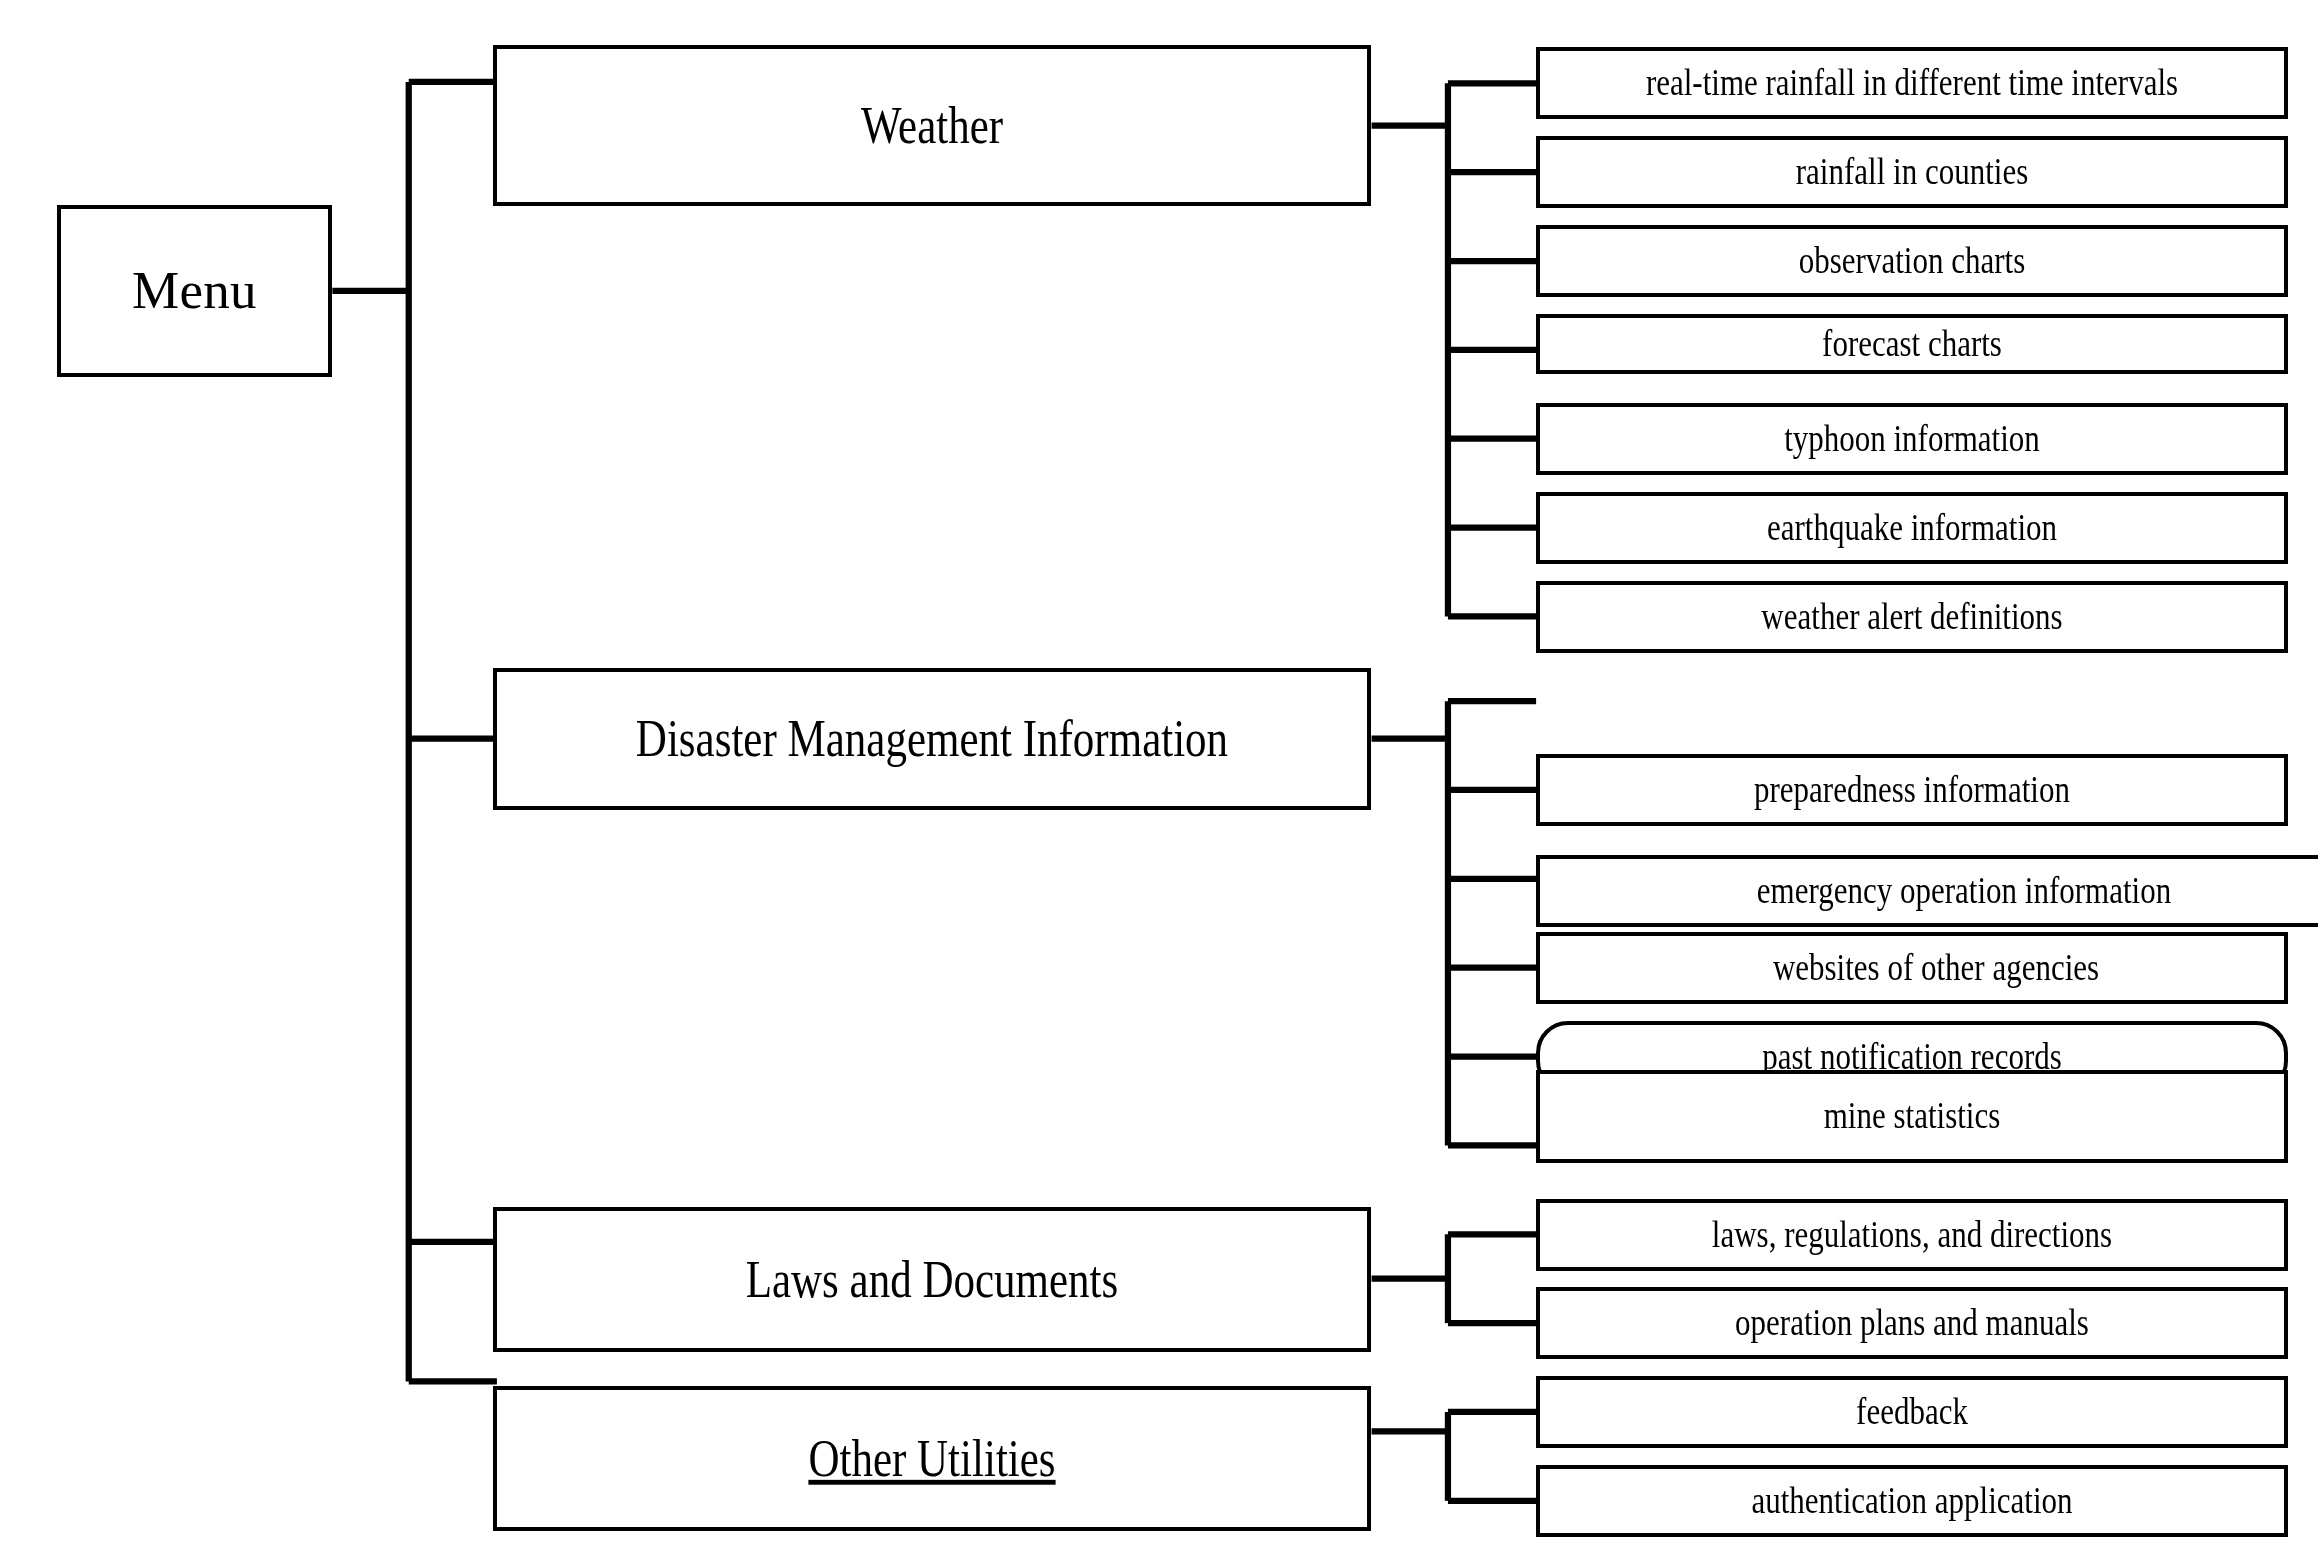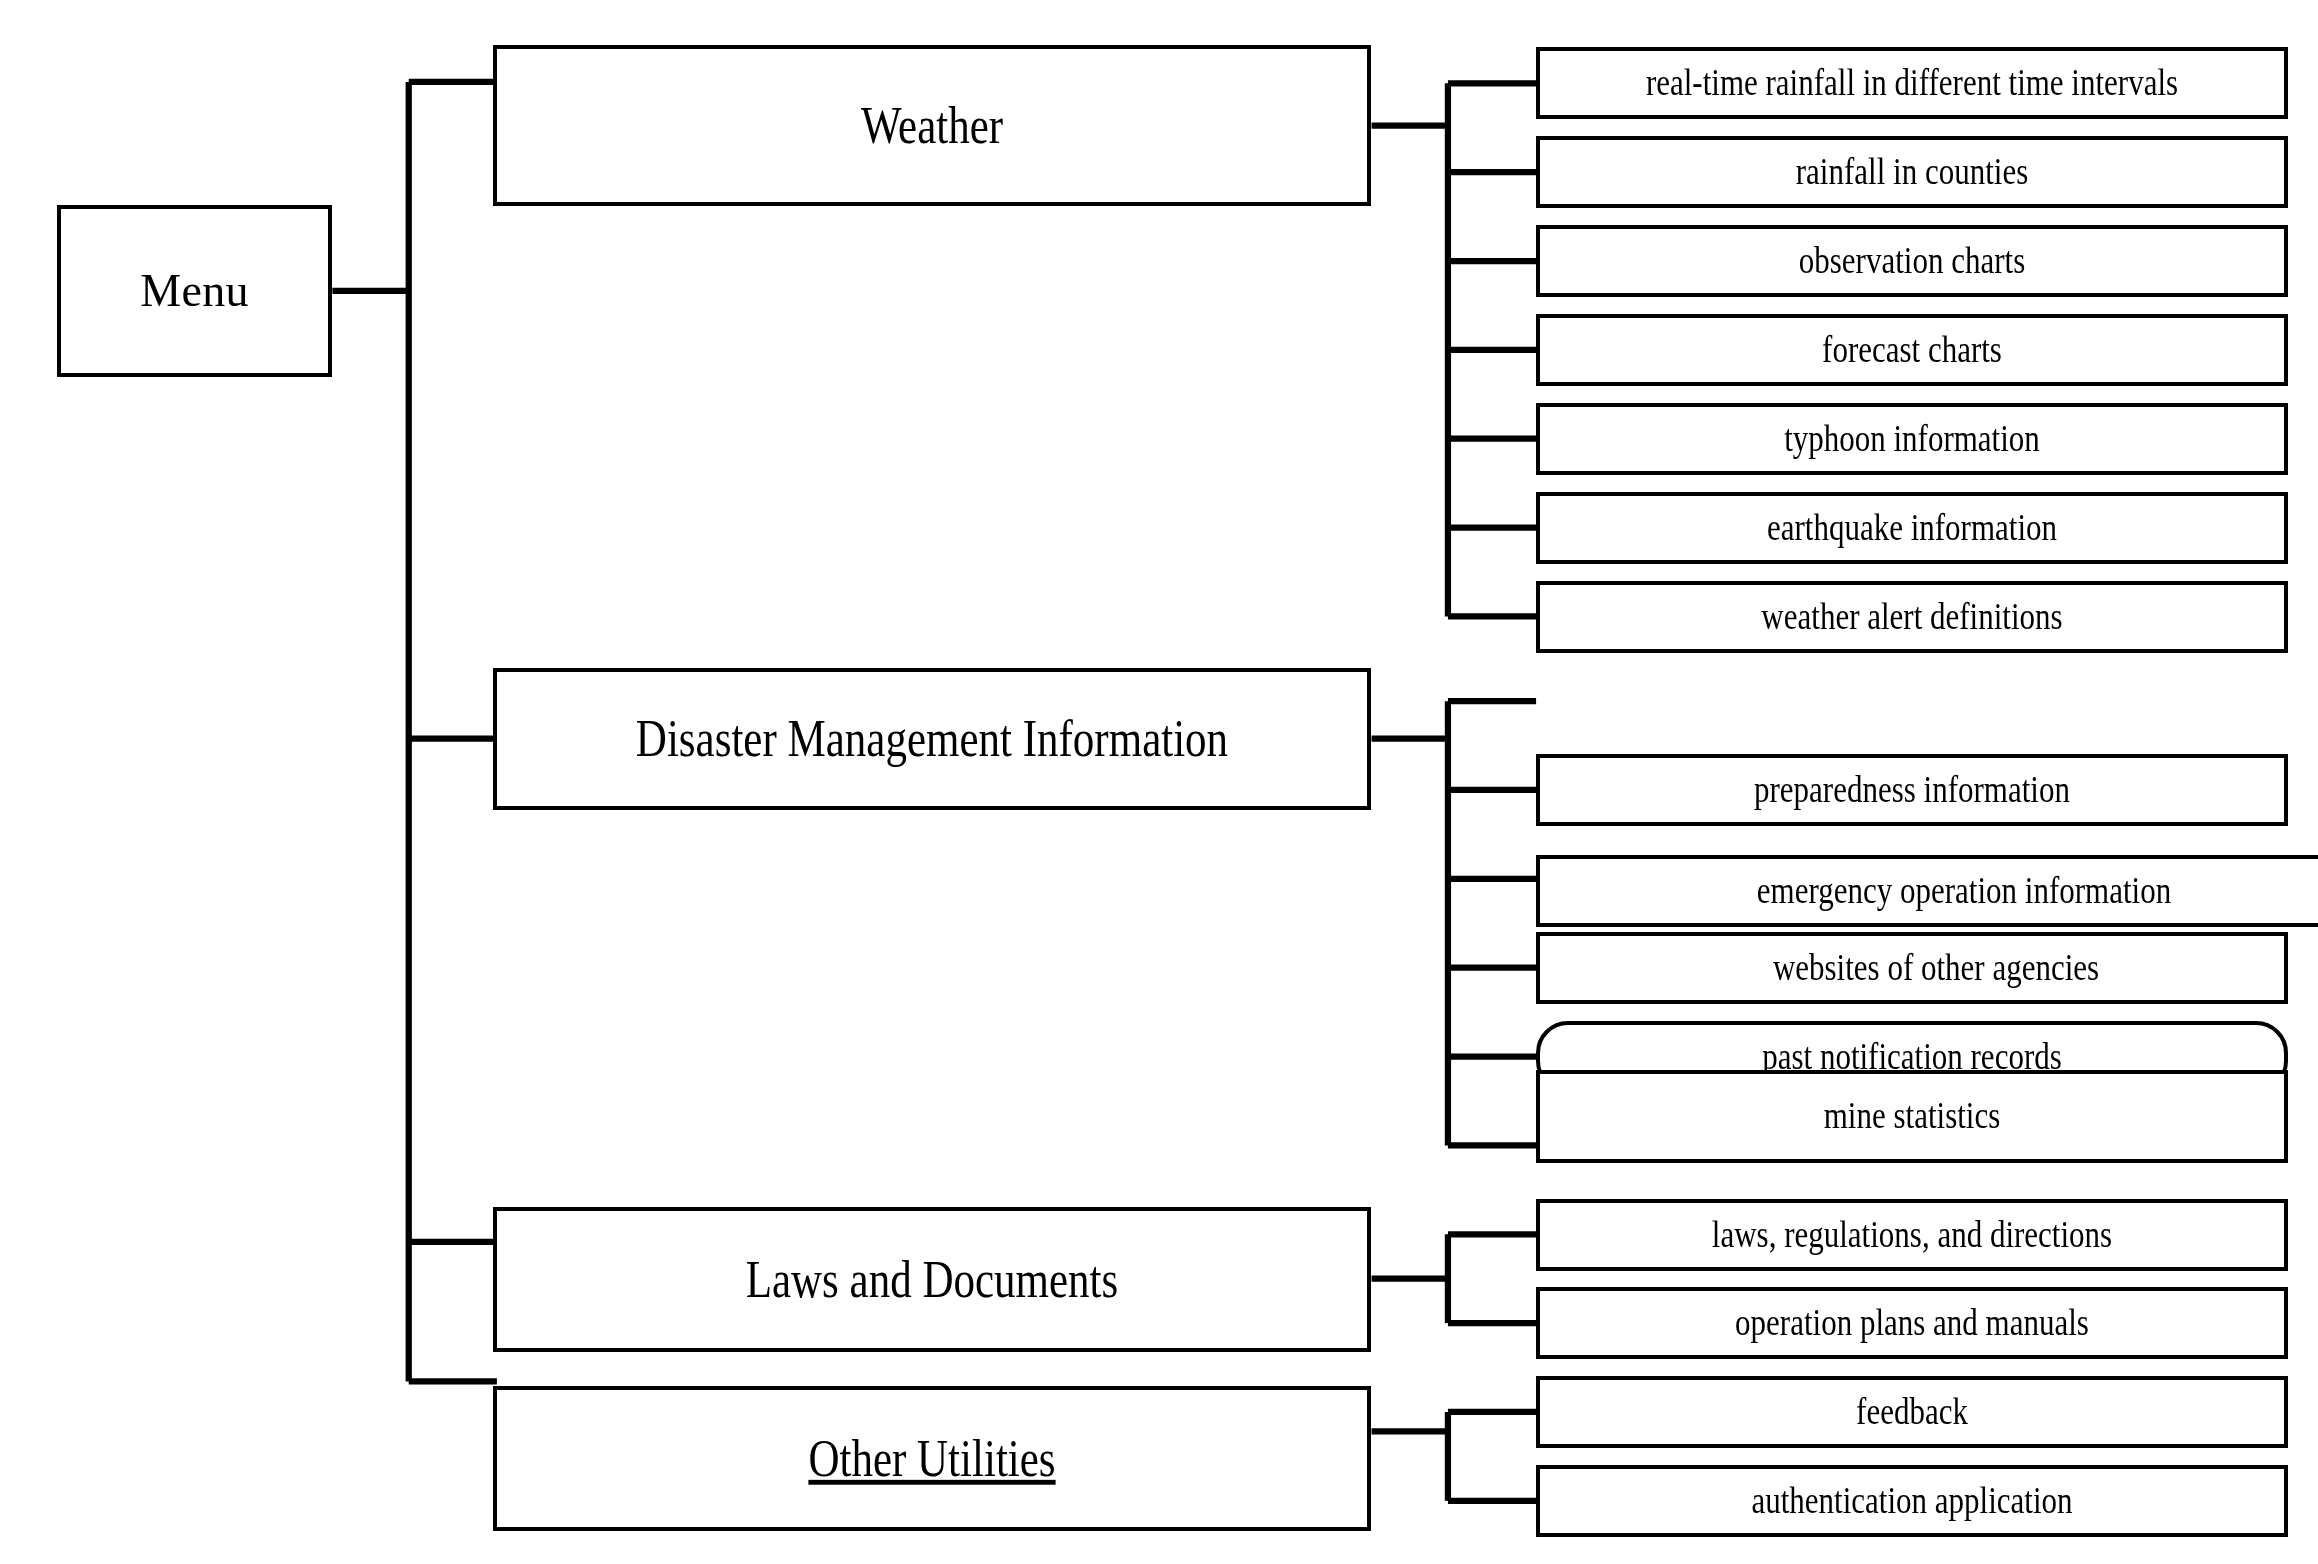--- a/index.html
+++ b/index.html
@@ -4,21 +4,21 @@
 <style>
   html,body{margin:0;padding:0;background:#fff;}
   body{width:2319px;height:1564px;position:relative;overflow:hidden;
        font-family:"Liberation Serif","DejaVu Serif",serif;}
   #stage{position:absolute;left:0;top:0;width:2319px;height:1564px;}
 
   .box{position:absolute;box-sizing:border-box;border:4.2px solid #000;background:#fff;
        display:flex;align-items:center;justify-content:center;text-align:center;
        color:#000;line-height:1.05;}
 
-  .root-box{font-size:46px;letter-spacing:0.3px;}
+  .root-box{font-size:53px;letter-spacing:0.3px;}
   .mid-box{font-size:43px;transform:scaleX(1);}
   .mid-box .lbl{display:block;transform:scaleY(1.22);transform-origin:center;}
   .leaf-box{font-size:31px;}
   .leaf-box .lbl{display:block;transform:scaleY(1.22);transform-origin:center;}
   svg#wires{position:absolute;left:0;top:0;width:2319px;height:1564px;overflow:visible;}
   svg#wires path,svg#wires line{stroke:#000;stroke-width:9;fill:none;}
 </style>
 </head>
 <body>
 
@@ -87,21 +87,21 @@
 
   <div class="box leaf-box" style="left:1536px;top:47px;width:752px;height:72px;">
     <span class="lbl">real-time rainfall in different time intervals</span>
   </div>
   <div class="box leaf-box" style="left:1536px;top:136px;width:752px;height:72px;">
     <span class="lbl">rainfall in counties</span>
   </div>
   <div class="box leaf-box" style="left:1536px;top:225px;width:752px;height:72px;">
     <span class="lbl">observation charts</span>
   </div>
-  <div class="box leaf-box" style="left:1536px;top:314px;width:752px;height:72px;">
+  <div class="box leaf-box" style="left:1536px;top:314px;width:752px;height:60px;">
     <span class="lbl">forecast charts</span>
   </div>
   <div class="box leaf-box" style="left:1536px;top:403px;width:752px;height:72px;">
     <span class="lbl">typhoon information</span>
   </div>
   <div class="box leaf-box" style="left:1536px;top:492px;width:752px;height:72px;">
     <span class="lbl">earthquake information</span>
   </div>
   <div class="box leaf-box" style="left:1536px;top:581px;width:752px;height:72px;">
     <span class="lbl">weather alert definitions</span>

